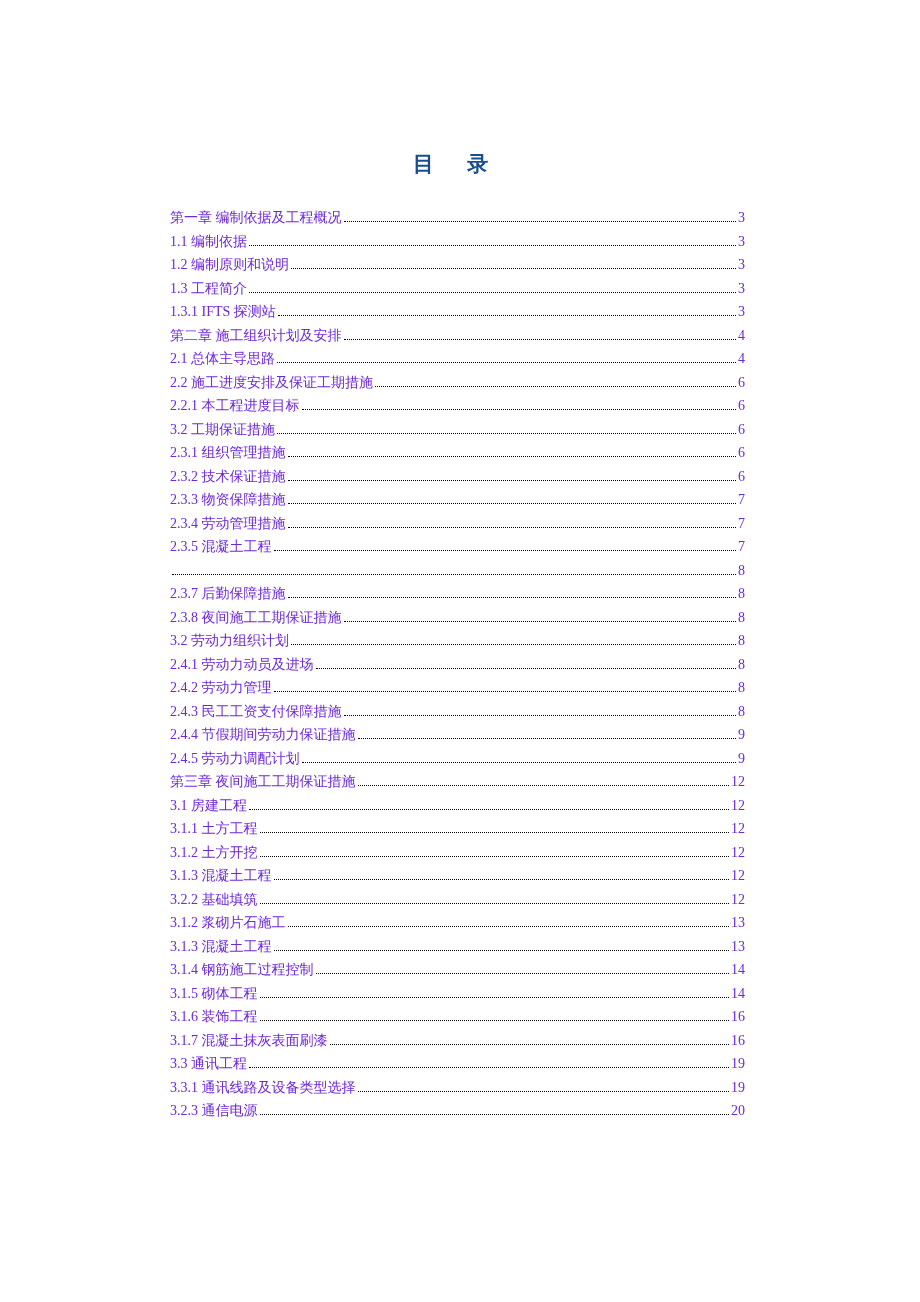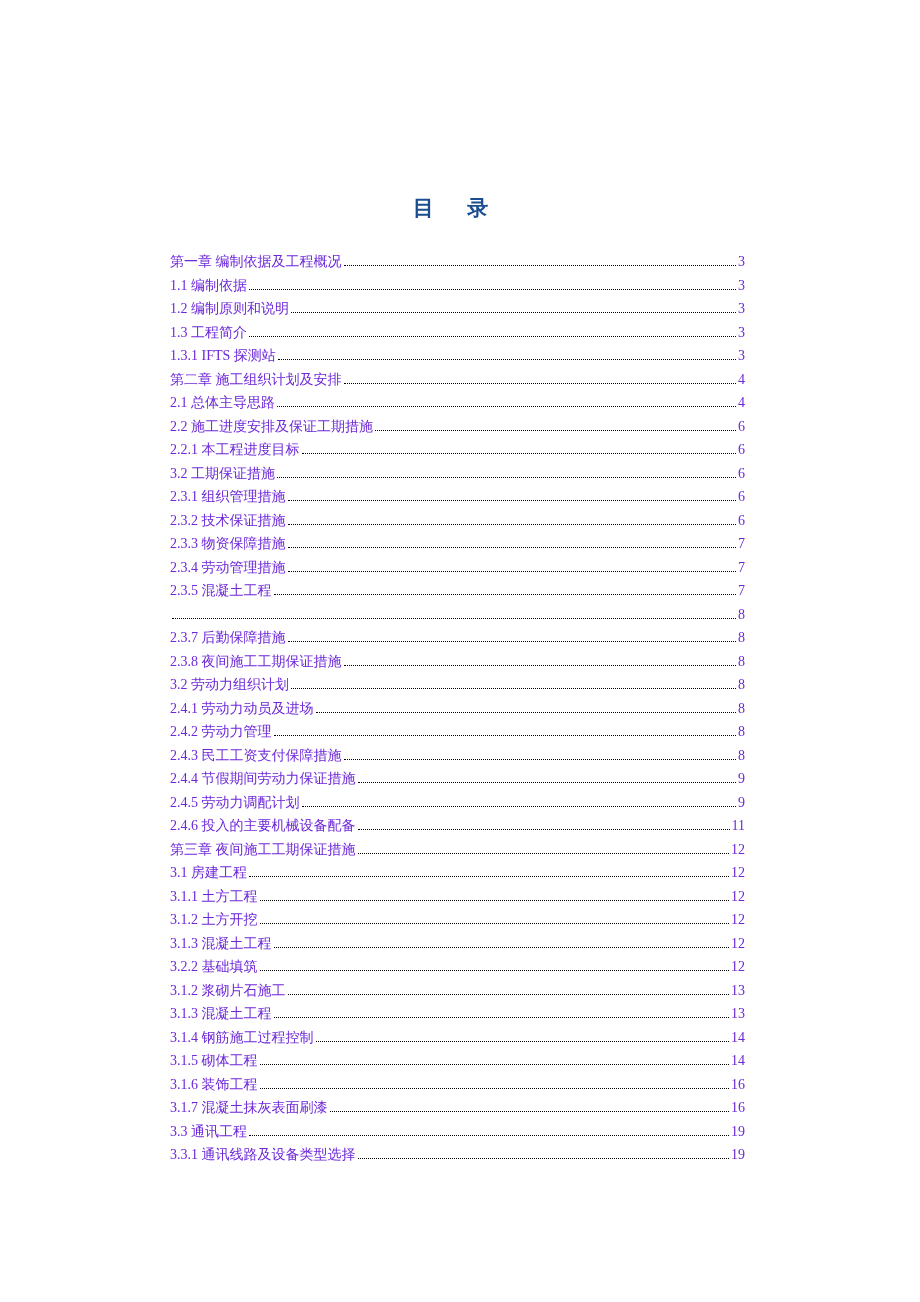--- a/index.html
+++ b/index.html
@@ -15,21 +15,20 @@
       padding: 150px 175px 100px 170px;
     }
     .toc-title {
       text-align: center;
       color: #1a4d8f;
       font-size: 21px;
       font-weight: bold;
       letter-spacing: 14px;
       margin-bottom: 28px;
       font-family: "SimSun", "宋体", serif;
-      margin-top: 44px;
     }
     .toc-entry {
       display: flex;
       align-items: baseline;
       font-size: 14px;
       line-height: 23.5px;
       color: #6d28d9;
       font-family: "SimSun", "宋体", serif;
     }
     .toc-label {
@@ -166,25 +165,20 @@
       <span class="toc-label">2.4.4 节假期间劳动力保证措施</span>
       <span class="toc-dots"></span>
       <span class="toc-page">9</span>
     </div>
     <div class="toc-entry">
       <span class="toc-label">2.4.5 劳动力调配计划 </span>
       <span class="toc-dots"></span>
       <span class="toc-page">9</span>
     </div>
     <div class="toc-entry">
-      <span class="toc-label">2.4.6  投入的主要机械设备配备</span>
-      <span class="toc-dots"></span>
-      <span class="toc-page">11</span>
-    </div>
-    <div class="toc-entry">
       <span class="toc-label">第三章  夜间施工工期保证措施</span>
       <span class="toc-dots"></span>
       <span class="toc-page">12</span>
     </div>
     <div class="toc-entry">
       <span class="toc-label">3.1 房建工程</span>
       <span class="toc-dots"></span>
       <span class="toc-page">12</span>
     </div>
     <div class="toc-entry">
@@ -239,14 +233,19 @@
     </div>
     <div class="toc-entry">
       <span class="toc-label">3.3 通讯工程</span>
       <span class="toc-dots"></span>
       <span class="toc-page">19</span>
     </div>
     <div class="toc-entry">
       <span class="toc-label">3.3.1 通讯线路及设备类型选择 </span>
       <span class="toc-dots"></span>
       <span class="toc-page">19</span>
+    </div>
+    <div class="toc-entry">
+      <span class="toc-label">3.2.3 通信电源 </span>
+      <span class="toc-dots"></span>
+      <span class="toc-page">20</span>
     </div>
   </div>
 
 </body></html>

